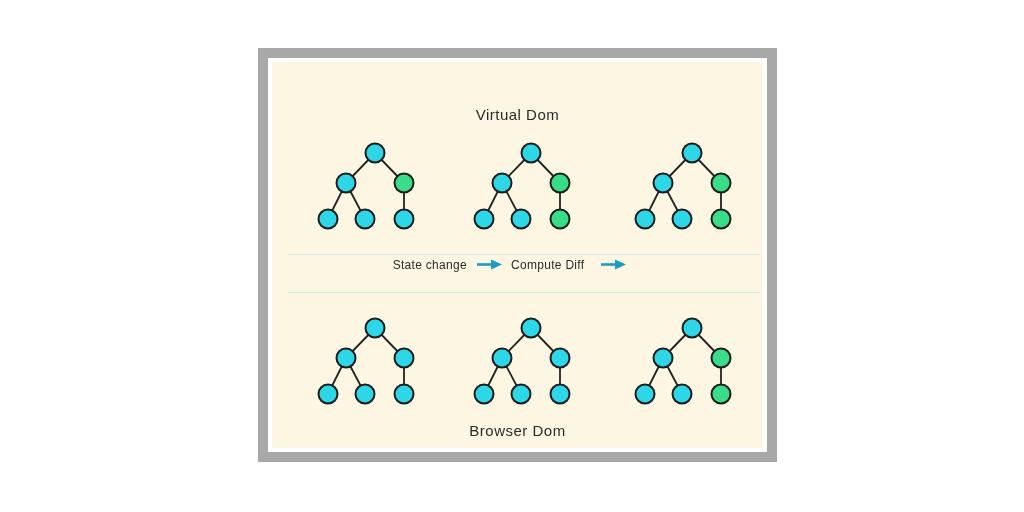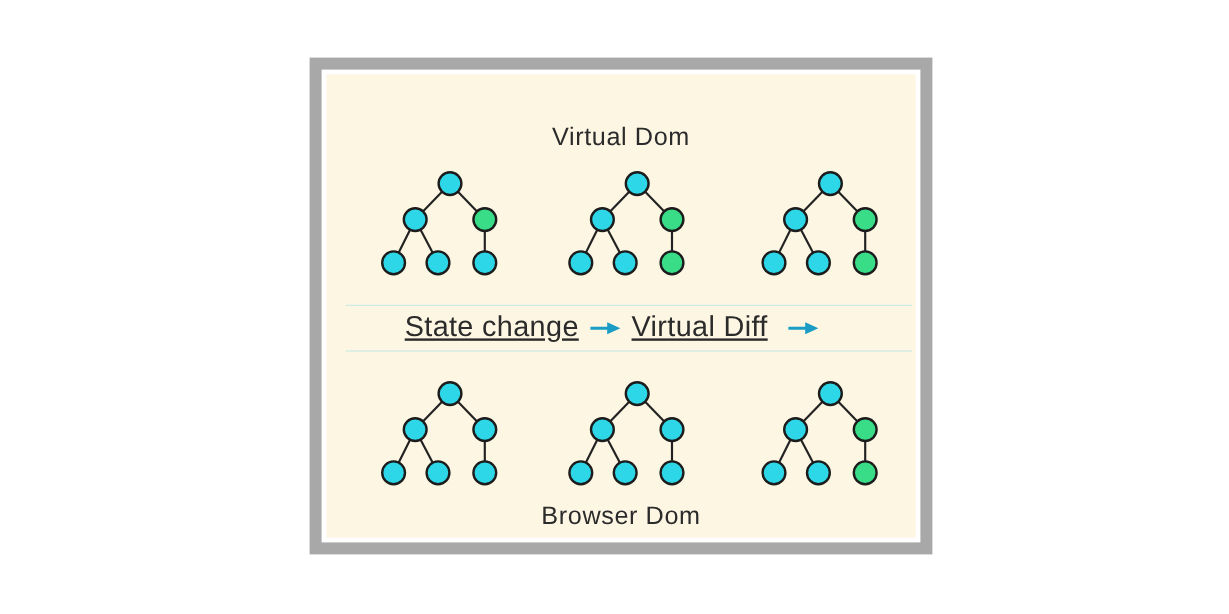--- a/index.html
+++ b/index.html
@@ -27,21 +27,21 @@
   }
   .panel {
     position: relative;
     width: 100%; height: 100%;
     background: var(--panel-bg);
   }
   .title {
     position: absolute;
     left: 0; width: 100%;
     text-align: center;
-    font-size: 21px;
+    font-size: 15px;
     line-height: 26px;
     letter-spacing: 0.5px;
     color: var(--text);
   }
   .title-top    { top: 40px; }
   .title-bottom { top: 356px; text-align: center; }
   .tree {
     position: absolute;
     width: 100px; height: 90px;
   }
@@ -55,26 +55,25 @@
     left: 16px; width: 472px; height: 1px;
     background: var(--divider);
   }
   .divider-top    { top: 192px; }
   .divider-bottom { top: 230px; }
   .process {
     position: absolute;
     top: 196px; left: 0;
     width: 100%; height: 30px;
     display: flex;
-    align-items: center;
+    align-items: flex-start;
     justify-content: center;
-    font-size: 24px;
+    font-size: 12px;
     color: var(--text);
     letter-spacing: 0.3px;
-    text-decoration: underline;
   }
   .arrow-icon { display: block; margin: 0 9px; }
   .arrow-icon.wide { margin: 0 16px; }
   .arrow-line { stroke: var(--arrow); stroke-width: 2.6px; }
   .arrow-head { fill: var(--arrow); }
 </style>
 </head>
 <body>
 
 <div class="frame">
@@ -123,21 +122,21 @@
         </svg></div>
 
     <div class="divider divider-top"></div>
 
     <div class="process">
       <span>State change</span>
       <svg class="arrow-icon" width="26" height="13" viewBox="0 0 26 13">
         <line class="arrow-line" x1="1" y1="6.5" x2="16" y2="6.5"></line>
         <polygon class="arrow-head" points="15,1.5 26,6.5 15,11.5"></polygon>
       </svg>
-      <span>Virtual Diff</span>
+      <span>Compute Diff</span>
       <svg class="arrow-icon wide" width="26" height="13" viewBox="0 0 26 13">
         <line class="arrow-line" x1="1" y1="6.5" x2="16" y2="6.5"></line>
         <polygon class="arrow-head" points="15,1.5 26,6.5 15,11.5"></polygon>
       </svg>
     </div>
 
     <div class="divider divider-bottom"></div>
 
     <div class="tree row-bottom t1"><svg width="100" height="90" viewBox="0 0 100 90">
           <line x1="59" y1="12" x2="30" y2="42" stroke="#222222" stroke-width="1.8"></line>

